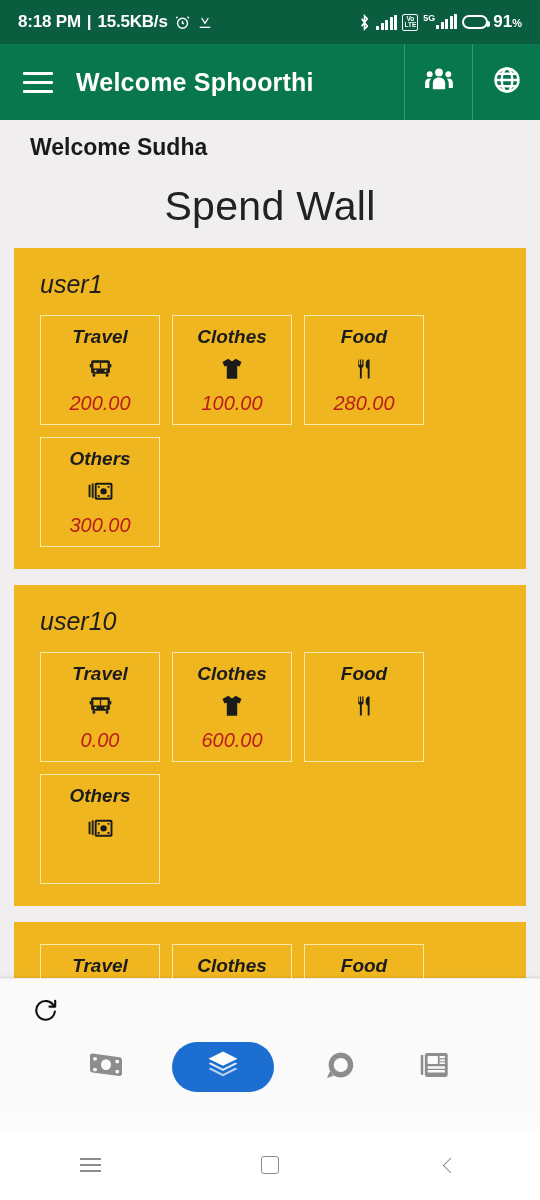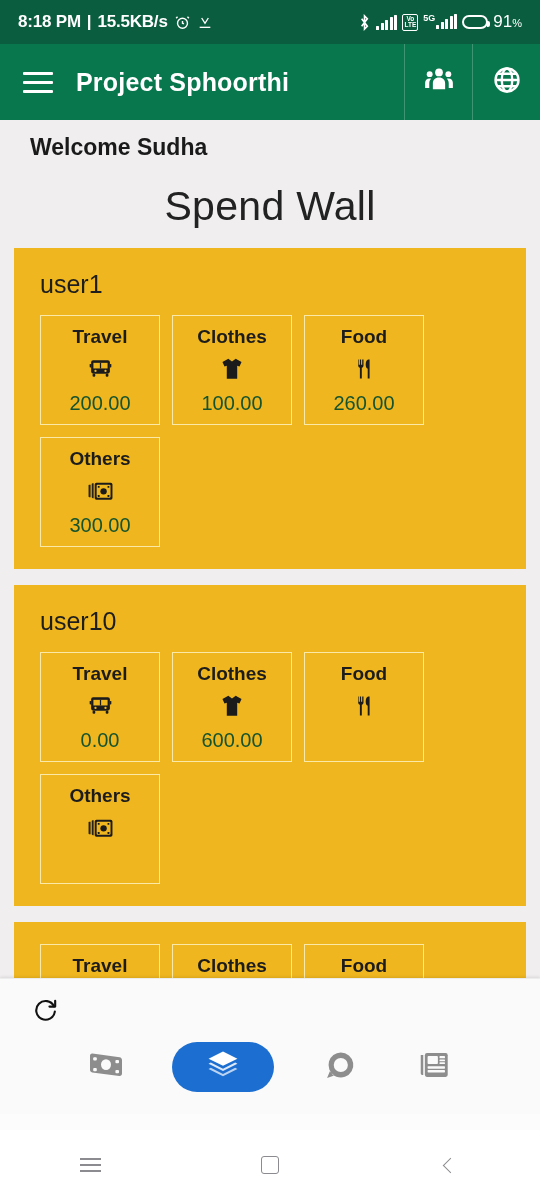--- a/index.html
+++ b/index.html
@@ -27,21 +27,21 @@
   .status-left {
     display:flex; align-items:center; gap:6px;
     font-size:17px; font-weight:bold;
     letter-spacing:-0.2px;
     white-space:nowrap;
   }
   .status-right {
     display:flex; align-items:center; gap:5px;
   }
   .sb-ico { display:flex; align-items:center; }
-  .battery-pct { font-size:17px; font-weight:normal; }
+  .battery-pct { font-size:17px; font-weight:bold; }
   .battery-pct .pct { font-size:11px; }
   .vo-lte {
     border:1.6px solid #fff; border-radius:2px;
     font-size:6.5px; line-height:6.5px; font-weight:bold;
     padding:1px 1px; text-align:center;
     display:flex; flex-direction:column; gap:0px;
   }
   .fiveg-wrap { display:flex; align-items:flex-start; gap:1px; }
   .fiveg-lbl { font-size:9px; font-weight:bold; line-height:9px; margin-bottom:8px;}
 
@@ -103,20 +103,21 @@
     font-size:41px; color:#222;
     margin-top:22px; margin-bottom:18px;
     letter-spacing:0.3px;
   }
 
   
   .card {
     background:#efb61f;
     margin:0 14px 16px 14px;
     padding:22px 24px 22px 26px;
+    font-style:italic;
   }
   .card-user {
     font-size:25px; color:#1e1e1e;
     margin-bottom:16px;
   }
   .cat-grid {
     display:flex; flex-wrap:wrap; gap:12px;text-align:center;
   }
   .cat-box {
     width:120px; min-height:110px;
@@ -128,21 +129,21 @@
   }
   .cat-label {
     font-size:19px; font-weight:bold; color:#1c1c1c;
     line-height:24px;
   }
   .cat-icon {
     margin-top:7px; height:26px;
     display:flex; align-items:center; justify-content:center;
   }
   .cat-amount {
-    font-size:20px; color:#14532d;
+    font-size:20px; color:#b91c1c;
     margin-top:10px;
   }
 
   
   .bottom-sheet {
     position:absolute; left:0; right:0; bottom:70px;
     height:152px;
     background:#fafafa;
     box-shadow:0 -1px 3px rgba(0,0,0,0.10);
     border-top:1px solid #ececec;
@@ -253,21 +254,21 @@
   </div>
 
   <div class="app-bar">
     <div class="menu-btn">
       <span class="hamburger">
         <span></span>
           <span></span>
           <span></span>
       </span>
     </div>
-    <div class="app-title">Project Sphoorthi</div>
+    <div class="app-title">Welcome Sphoorthi</div>
     <div class="bar-action">
       <span>
         <svg width="32" height="32" viewBox="0 0 24 24" fill="#fff">
           <circle cx="12" cy="6.3" r="2.9"></circle>
           <path d="M12 10.2c-3 0-4.6 1.8-4.6 4.4V19h9.2v-4.4c0-2.6-1.6-4.4-4.6-4.4z"></path>
           <circle cx="5" cy="7.6" r="2.2"></circle>
           <path d="M5 10.8c-2.3 0-3.4 1.4-3.4 3.3V18h3.1v-3.4c0-1.5.5-2.8 1.4-3.6-.4-.1-.7-.2-1.1-.2z"></path>
           <circle cx="19" cy="7.6" r="2.2"></circle>
           <path d="M19 10.8c-.4 0-.7.1-1.1.2.9.8 1.4 2.1 1.4 3.6V18h3.1v-3.9c0-1.9-1.1-3.3-3.4-3.3z"></path>
         </svg>
@@ -318,21 +319,21 @@
               <div class="cat-amount">100.00</div>
             </div>
             <div class="cat-box">
               <div class="cat-label">Food</div>
               <div class="cat-icon">
                 <svg width="24" height="24" viewBox="0 0 24 24" fill="#1b1b1b">
         <path d="M6.2 2.4v6.1c0 1.1.7 2 1.7 2.3V21.6h1.9V10.8c1-.3 1.7-1.2 1.7-2.3V2.4h-1.3v5.4H9.1V2.4H7.9v5.4H6.8V2.4z"></path>
         <path d="M16.3 2.4c-1.6 0-2.6 2.3-2.6 5.3 0 2.2.8 3.6 2 4V21.6h1.9V2.4z"></path>
       </svg>
               </div>
-              <div class="cat-amount">260.00</div>
+              <div class="cat-amount">280.00</div>
             </div>
             <div class="cat-box">
               <div class="cat-label">Others</div>
               <div class="cat-icon">
                 <svg width="27" height="27" viewBox="0 0 28 22" fill="#1b1b1b">
         <path d="M1.6 4.6v11.2c0 .7.5 1.2 1.2 1.2h.9V4.1h-.9c-.7 0-1.2.3-1.2.5z" opacity=".95"></path>
         <path d="M4.9 3.2v13.6c0 .7.5 1.2 1.2 1.2h.8V2.5h-.8c-.7 0-1.2.3-1.2.7z" opacity=".95"></path>
         <rect x="8" y="2" width="18.4" height="17.6" rx="1.8"></rect>
         <rect x="10" y="4.1" width="14.4" height="13.4" rx="1" fill="#efb61f"></rect>
         <circle cx="17.2" cy="10.8" r="3.3"></circle>

